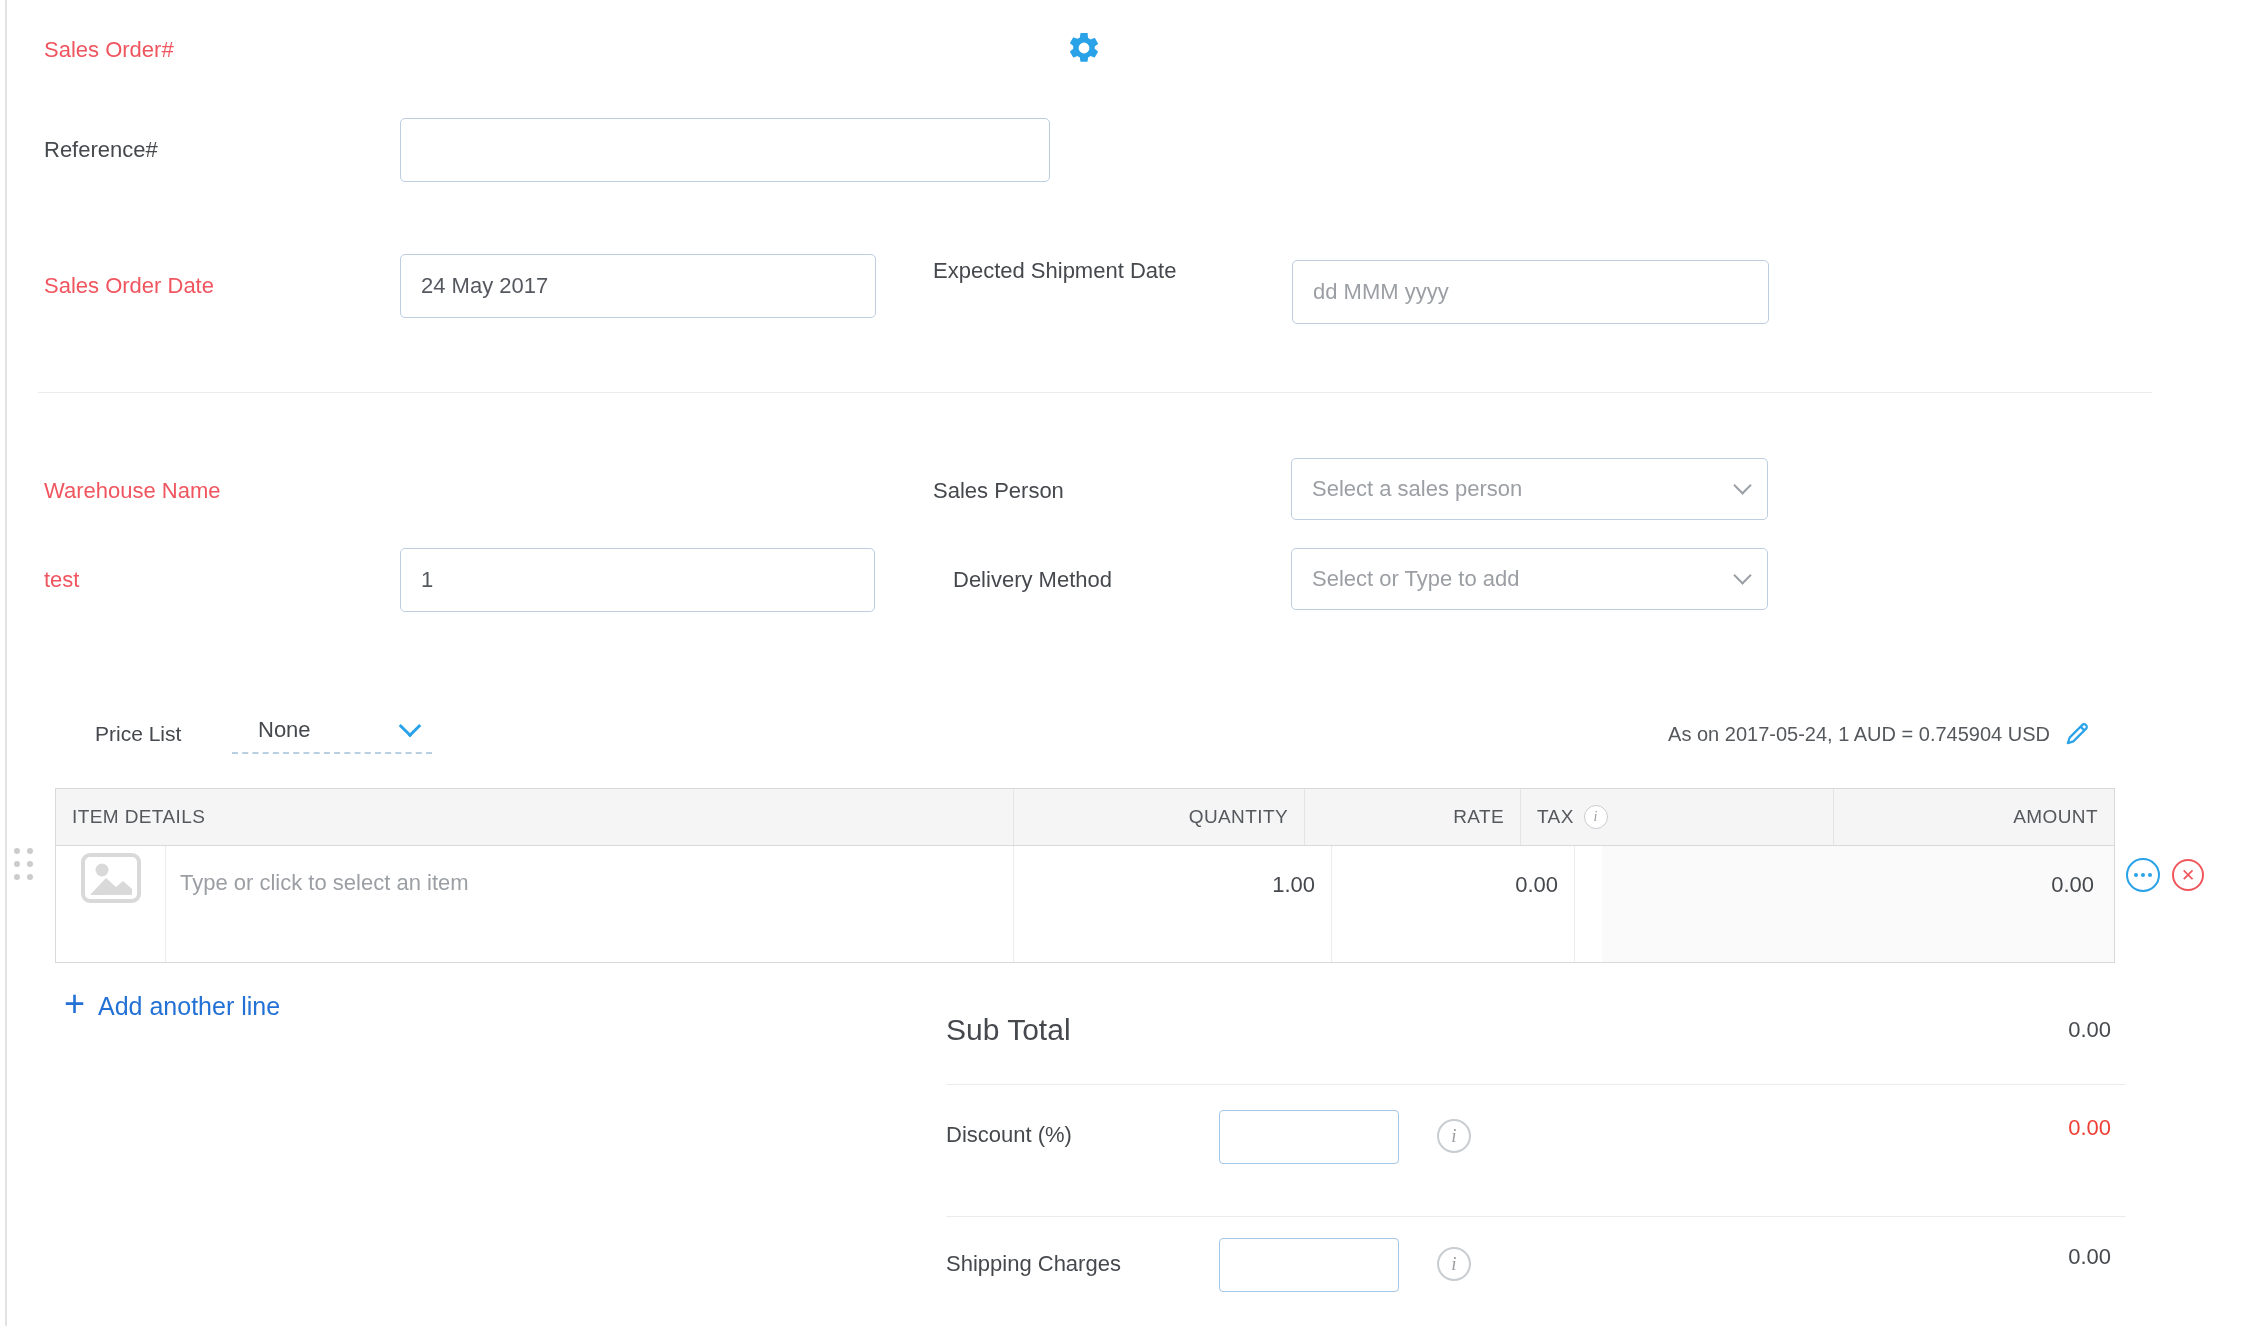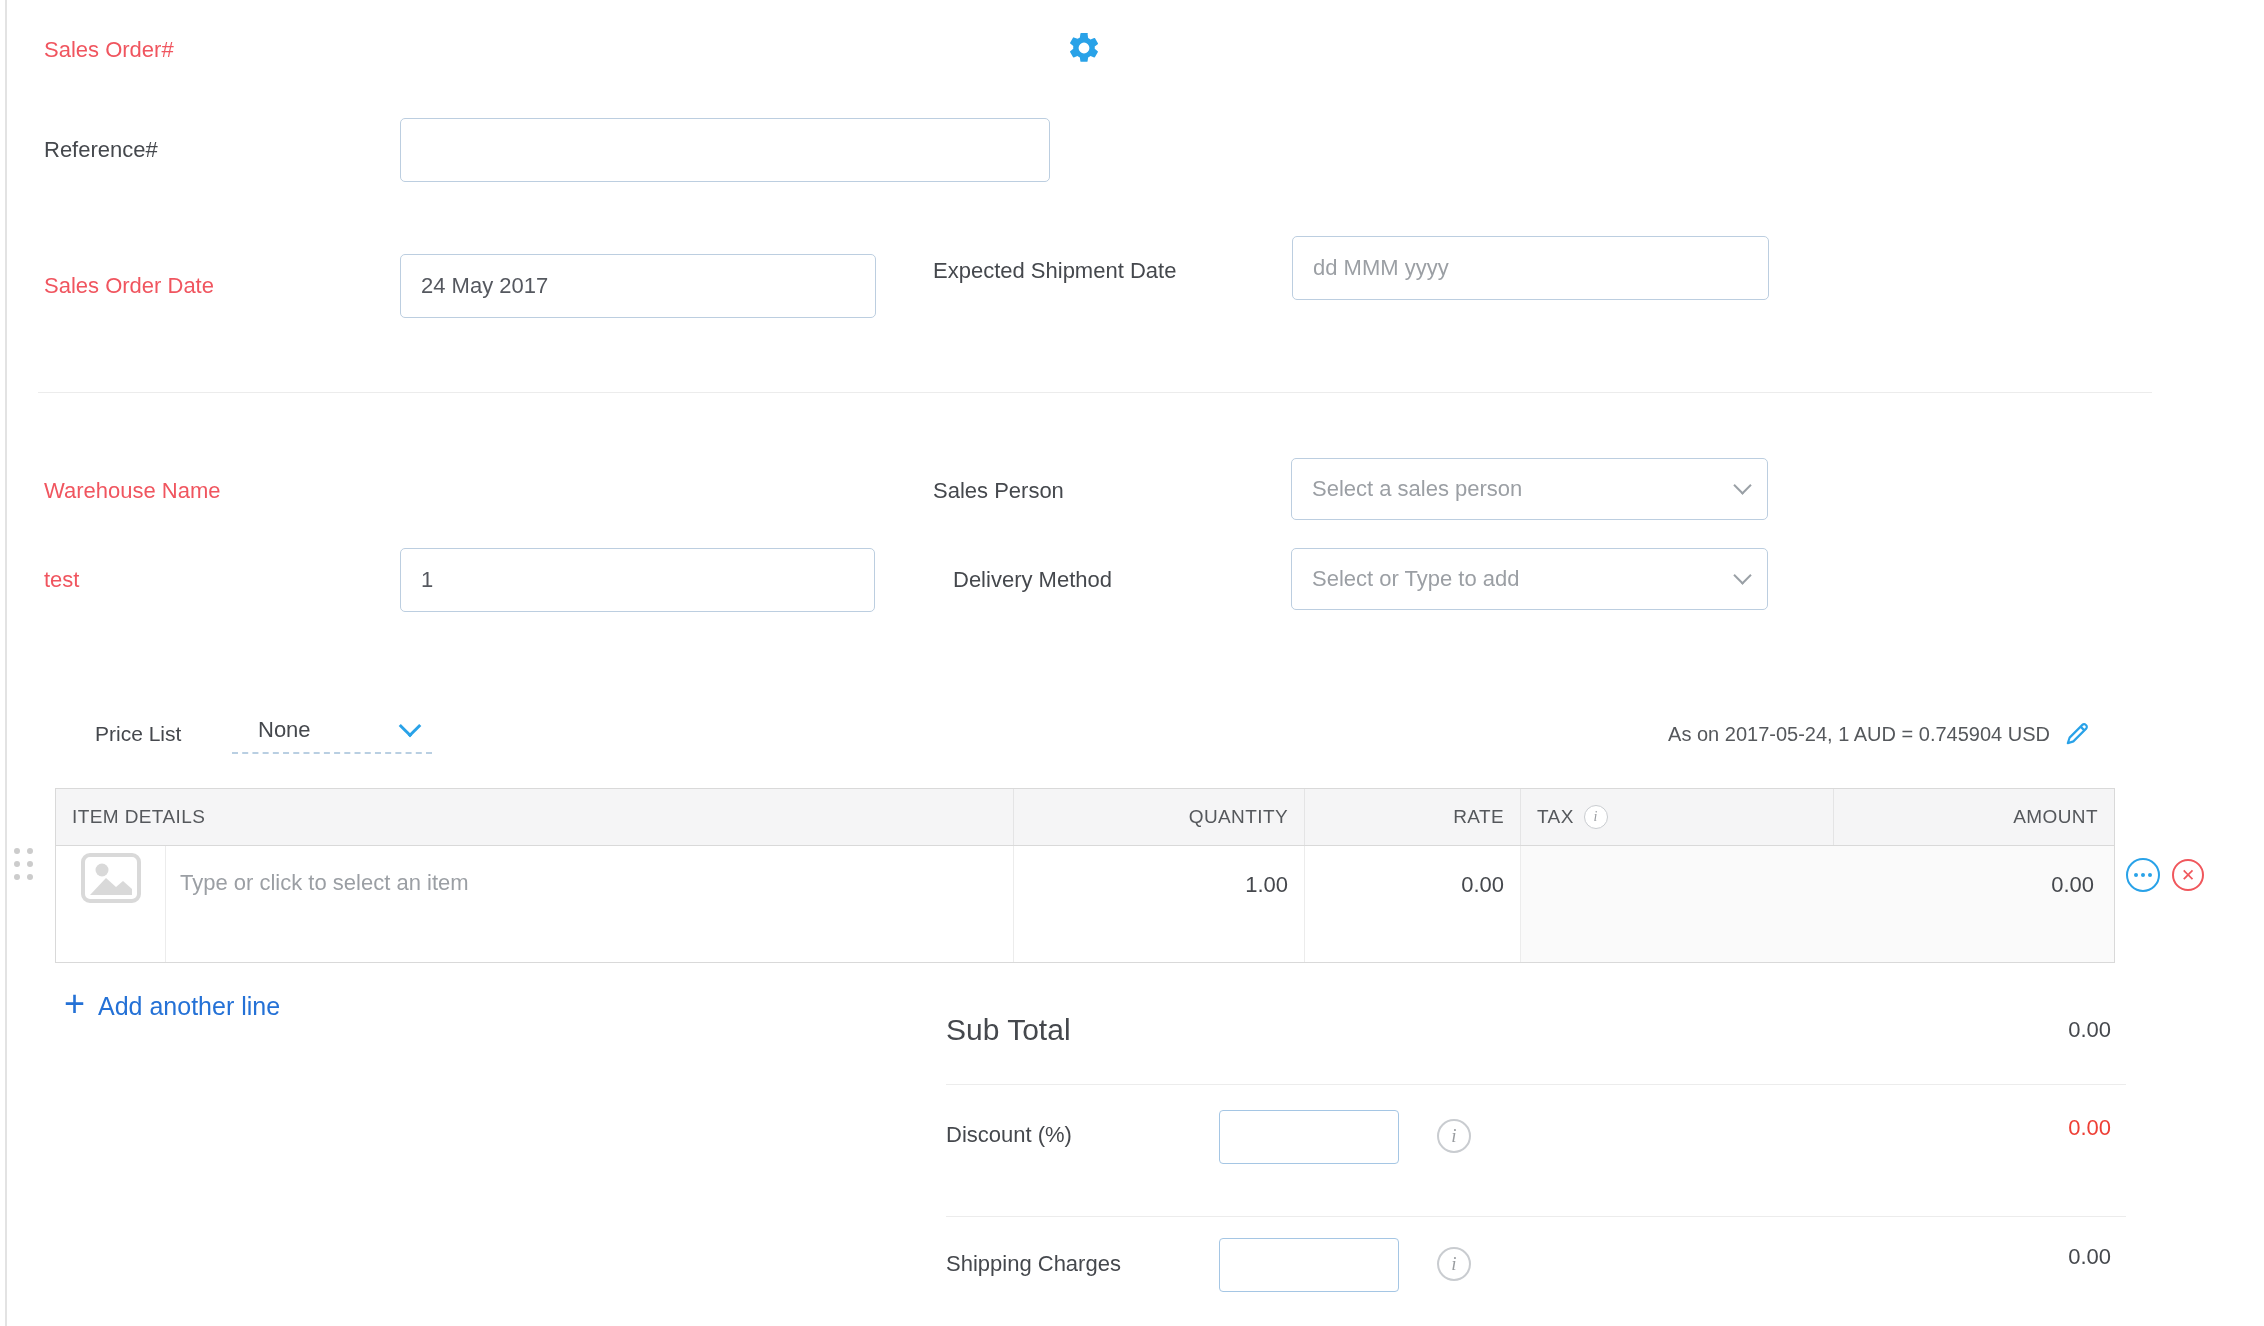--- a/index.html
+++ b/index.html
@@ -43,21 +43,21 @@
                box-sizing:border-box;background:#fff;}
   .thead{display:flex;height:57px;background:#f5f5f6;border-bottom:1px solid #d9d9d9;box-sizing:border-box;}
   .th{display:flex;align-items:center;font-size:19px;color:#55585c;letter-spacing:.4px;
       padding:0 16px;box-sizing:border-box;border-right:1px solid #e4e4e5;}
   .th.right{justify-content:flex-end;}
   .th:last-child{border-right:none;}
   .w-item{width:958px;}.w-qty{width:291px;}.w-rate{width:216px;}.w-tax{width:313px;}.w-amt{flex:1;}
   .info{border-radius:50%;border:2px solid #c9ccd0;color:#9a9da1;display:flex;align-items:center;
         justify-content:center;font-family:"Liberation Serif",serif;font-style:italic;box-sizing:border-box;background:#fff;}
   .info.sm{width:24px;height:24px;font-size:14px;margin-left:10px;border-width:1.5px;}
-  .trow{display:flex;height:116px;background:#fff;}
+  .trow{display:flex;height:116px;background:#fff;gap:27px;}
   .td{box-sizing:border-box;border-right:1px solid #ececec;}
   .td:last-child{border-right:none;}
   .td.item{display:flex;padding:0;}
   .img-cell{width:110px;border-right:1px solid #ececec;box-sizing:border-box;display:flex;
             justify-content:center;padding-top:5px;}
   .item-ph{padding:24px 0 0 14px;font-size:22px;color:#9b9fa4;cursor:text;}
   .num{font-size:22px;color:var(--text-dark,#45484d);text-align:right;padding:26px 16px 0 0;}
   .tax-select{height:65px;background:#ececec;display:flex;align-items:center;justify-content:space-between;
               padding:0 18px 0 22px;font-size:22px;color:var(--text-dark,#45484d);cursor:pointer;}
   .td.amt{background:#fafafa;}
@@ -96,21 +96,21 @@
   <svg class="gear" viewBox="0 0 24 24">
     <path fill="#29a2e8" d="M19.14 12.94c.04-.3.06-.61.06-.94 0-.32-.02-.64-.07-.94l2.03-1.58a.49.49 0 0 0 .12-.61l-1.92-3.32a.49.49 0 0 0-.59-.22l-2.39.96c-.5-.38-1.03-.7-1.62-.94l-.36-2.54A.48.48 0 0 0 13.92 2h-3.84c-.24 0-.43.17-.47.41l-.36 2.54c-.59.24-1.13.57-1.62.94l-2.39-.96a.49.49 0 0 0-.59.22L2.73 8.47c-.12.21-.08.47.12.61l2.03 1.58c-.05.3-.09.63-.09.94s.02.64.07.94l-2.03 1.58a.49.49 0 0 0-.12.61l1.92 3.32c.12.22.37.29.59.22l2.39-.96c.5.38 1.03.7 1.62.94l.36 2.54c.05.24.24.41.48.41h3.84c.24 0 .44-.17.47-.41l.36-2.54c.59-.24 1.13-.56 1.62-.94l2.39.96c.22.08.47 0 .59-.22l1.92-3.32c.12-.22.07-.47-.12-.61l-2.01-1.58zM12 15.6A3.6 3.6 0 1 1 12 8.4a3.6 3.6 0 0 1 0 7.2z"></path>
   </svg>
 
   <div class="lbl" style="left:44px;top:128px;height:44px;">Reference#</div>
   <input class="txt" style="left: 400px; top: 118px; width: 650px; height: 64px;">
 
   <div class="lbl req" style="left:44px;top:264px;height:44px;">Sales Order Date</div>
   <input class="txt" style="left: 400px; top: 254px; width: 476px; height: 64px;" value="24 May 2017">
   <div class="lbl" style="left:933px;top:252px;width:270px;height:110px;line-height:37px;display:block;">Expected Shipment Date</div>
-  <input class="txt" style="left: 1292px; top: 236px; width: 477px; height: 64px;" placeholder="dd MMM yyyy">
+  <input class="txt" style="left: 1292px; top: 260px; width: 477px; height: 64px;" placeholder="dd MMM yyyy">
 
   <div class="divider" style="left:38px;top:392px;width:2114px;"></div>
 
   <div class="lbl req" style="left:44px;top:469px;height:44px;">Warehouse Name</div>
   <div class="lbl" style="left:933px;top:469px;height:44px;">Sales Person</div>
   <div class="select" style="left:1291px;top:458px;width:477px;height:62px;">
     <span class="ph">Select a sales person</span>
     <span class="chev"></span>
   </div>
 

